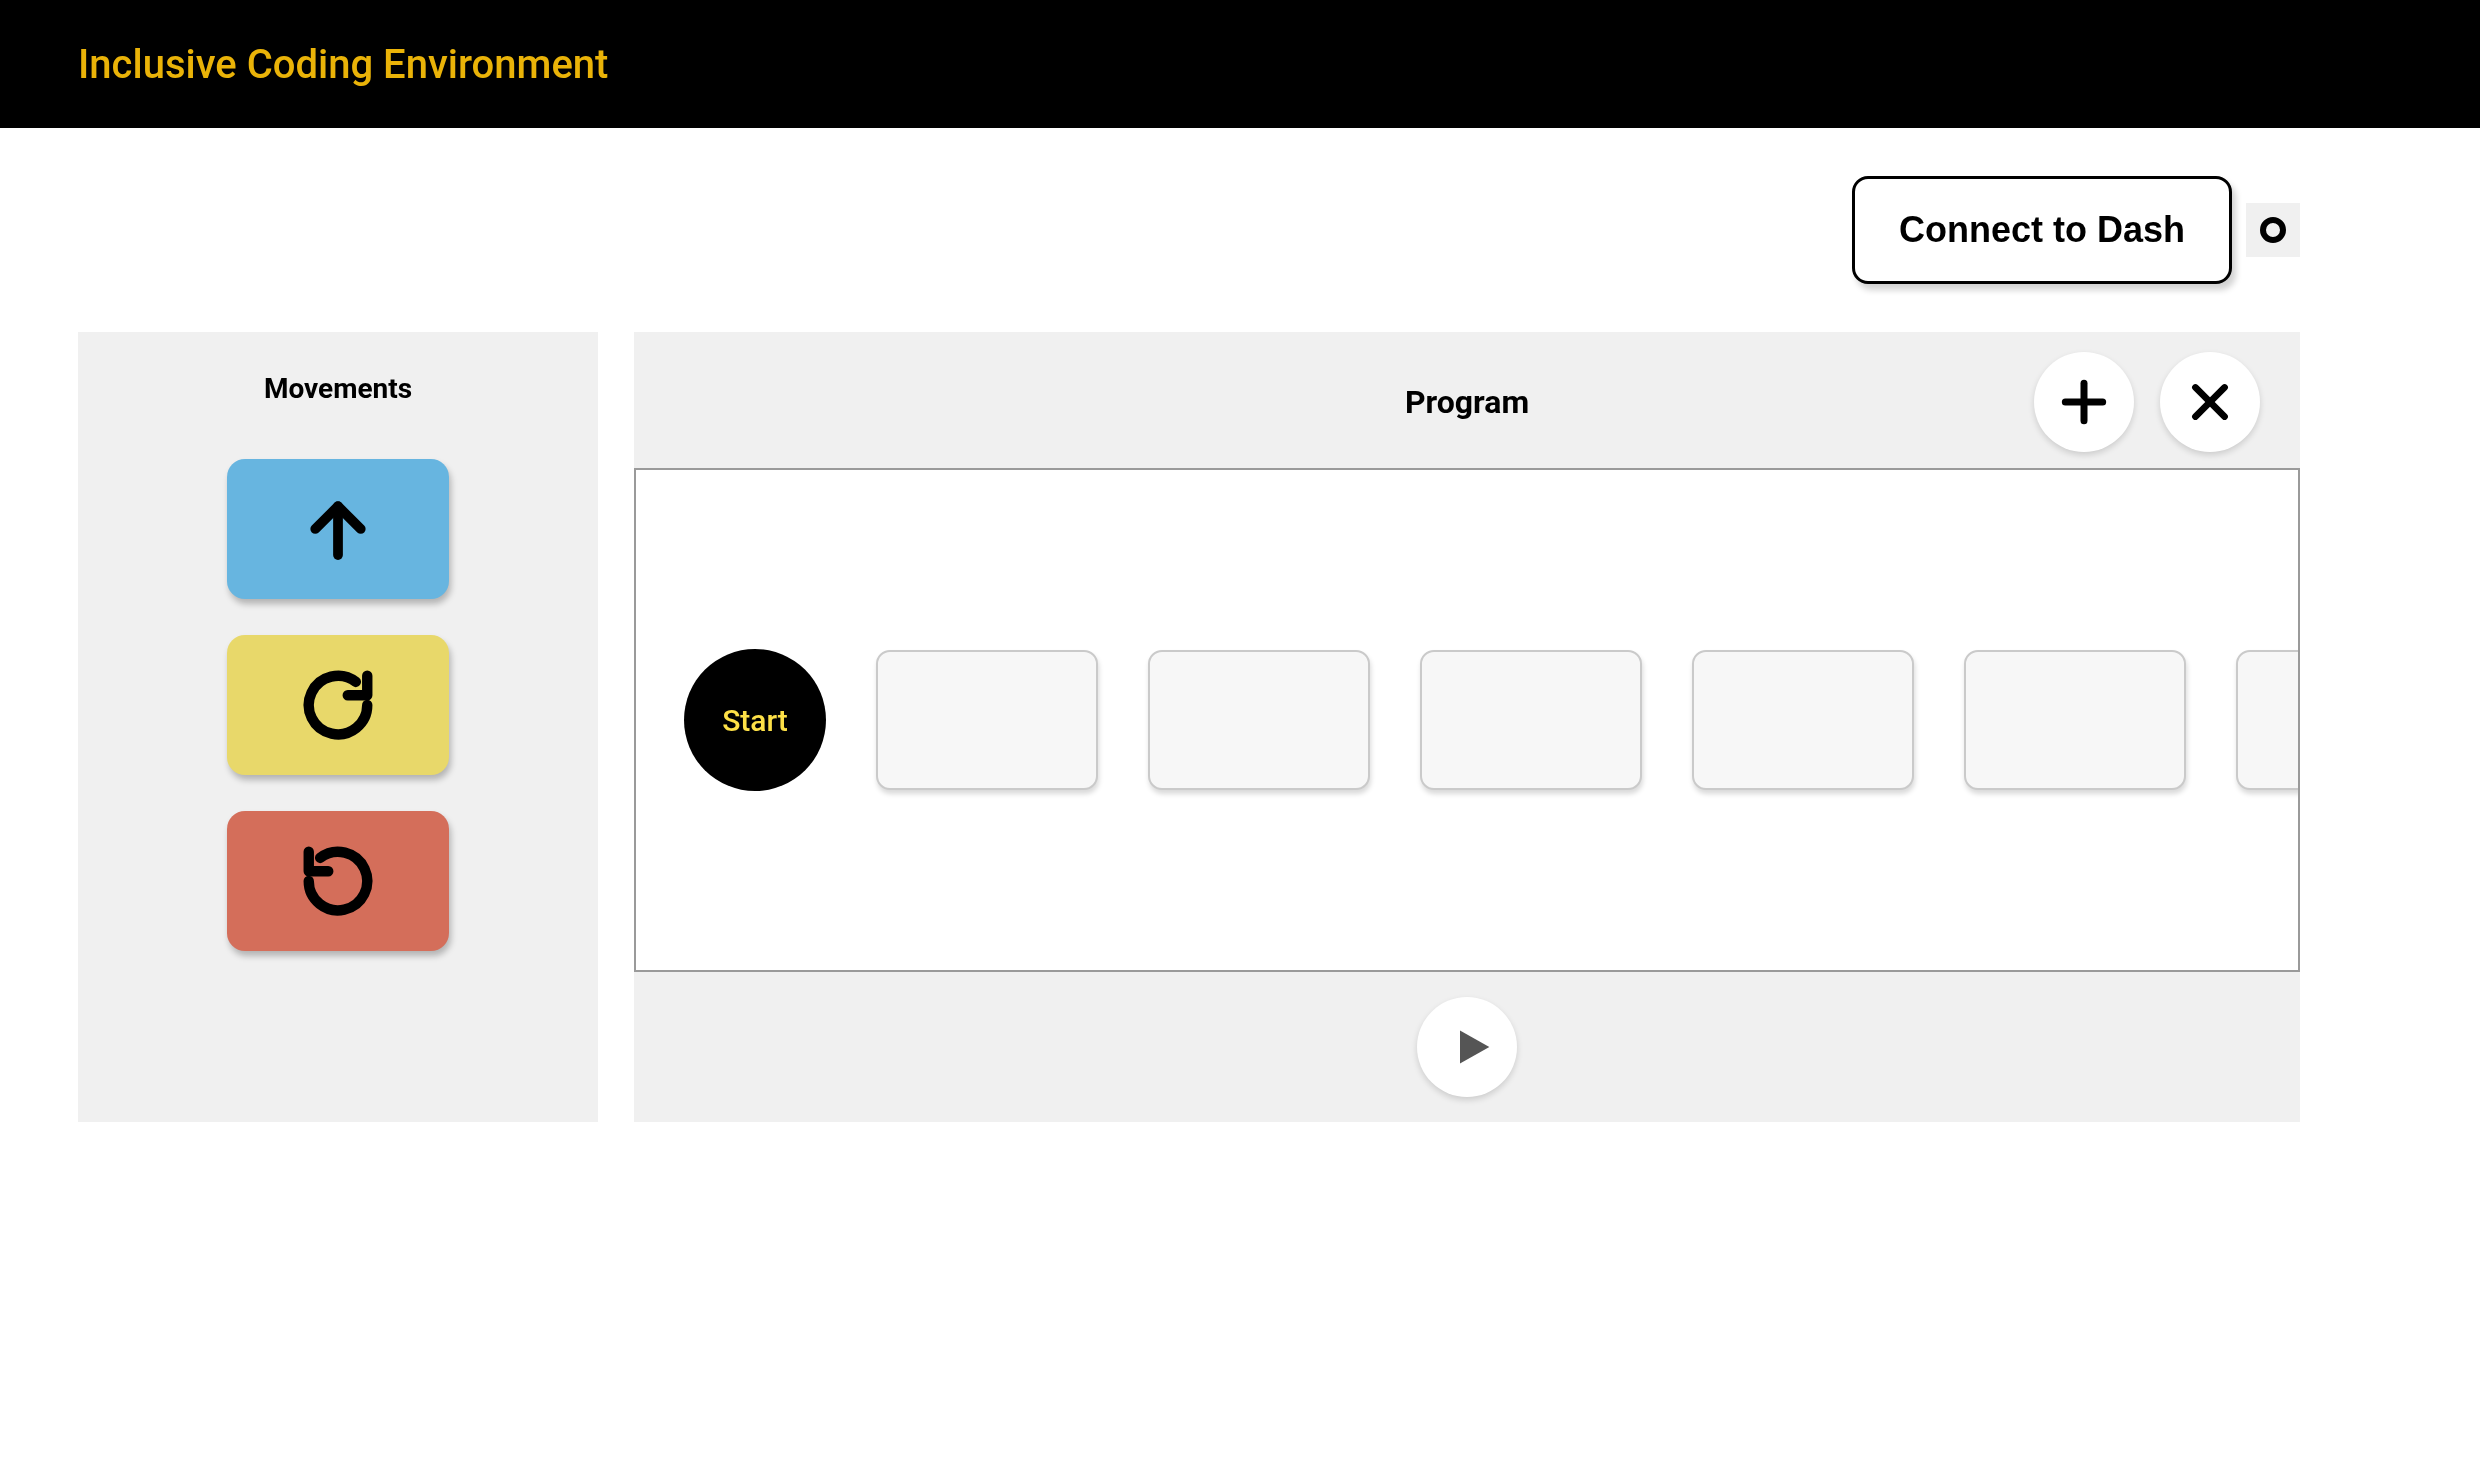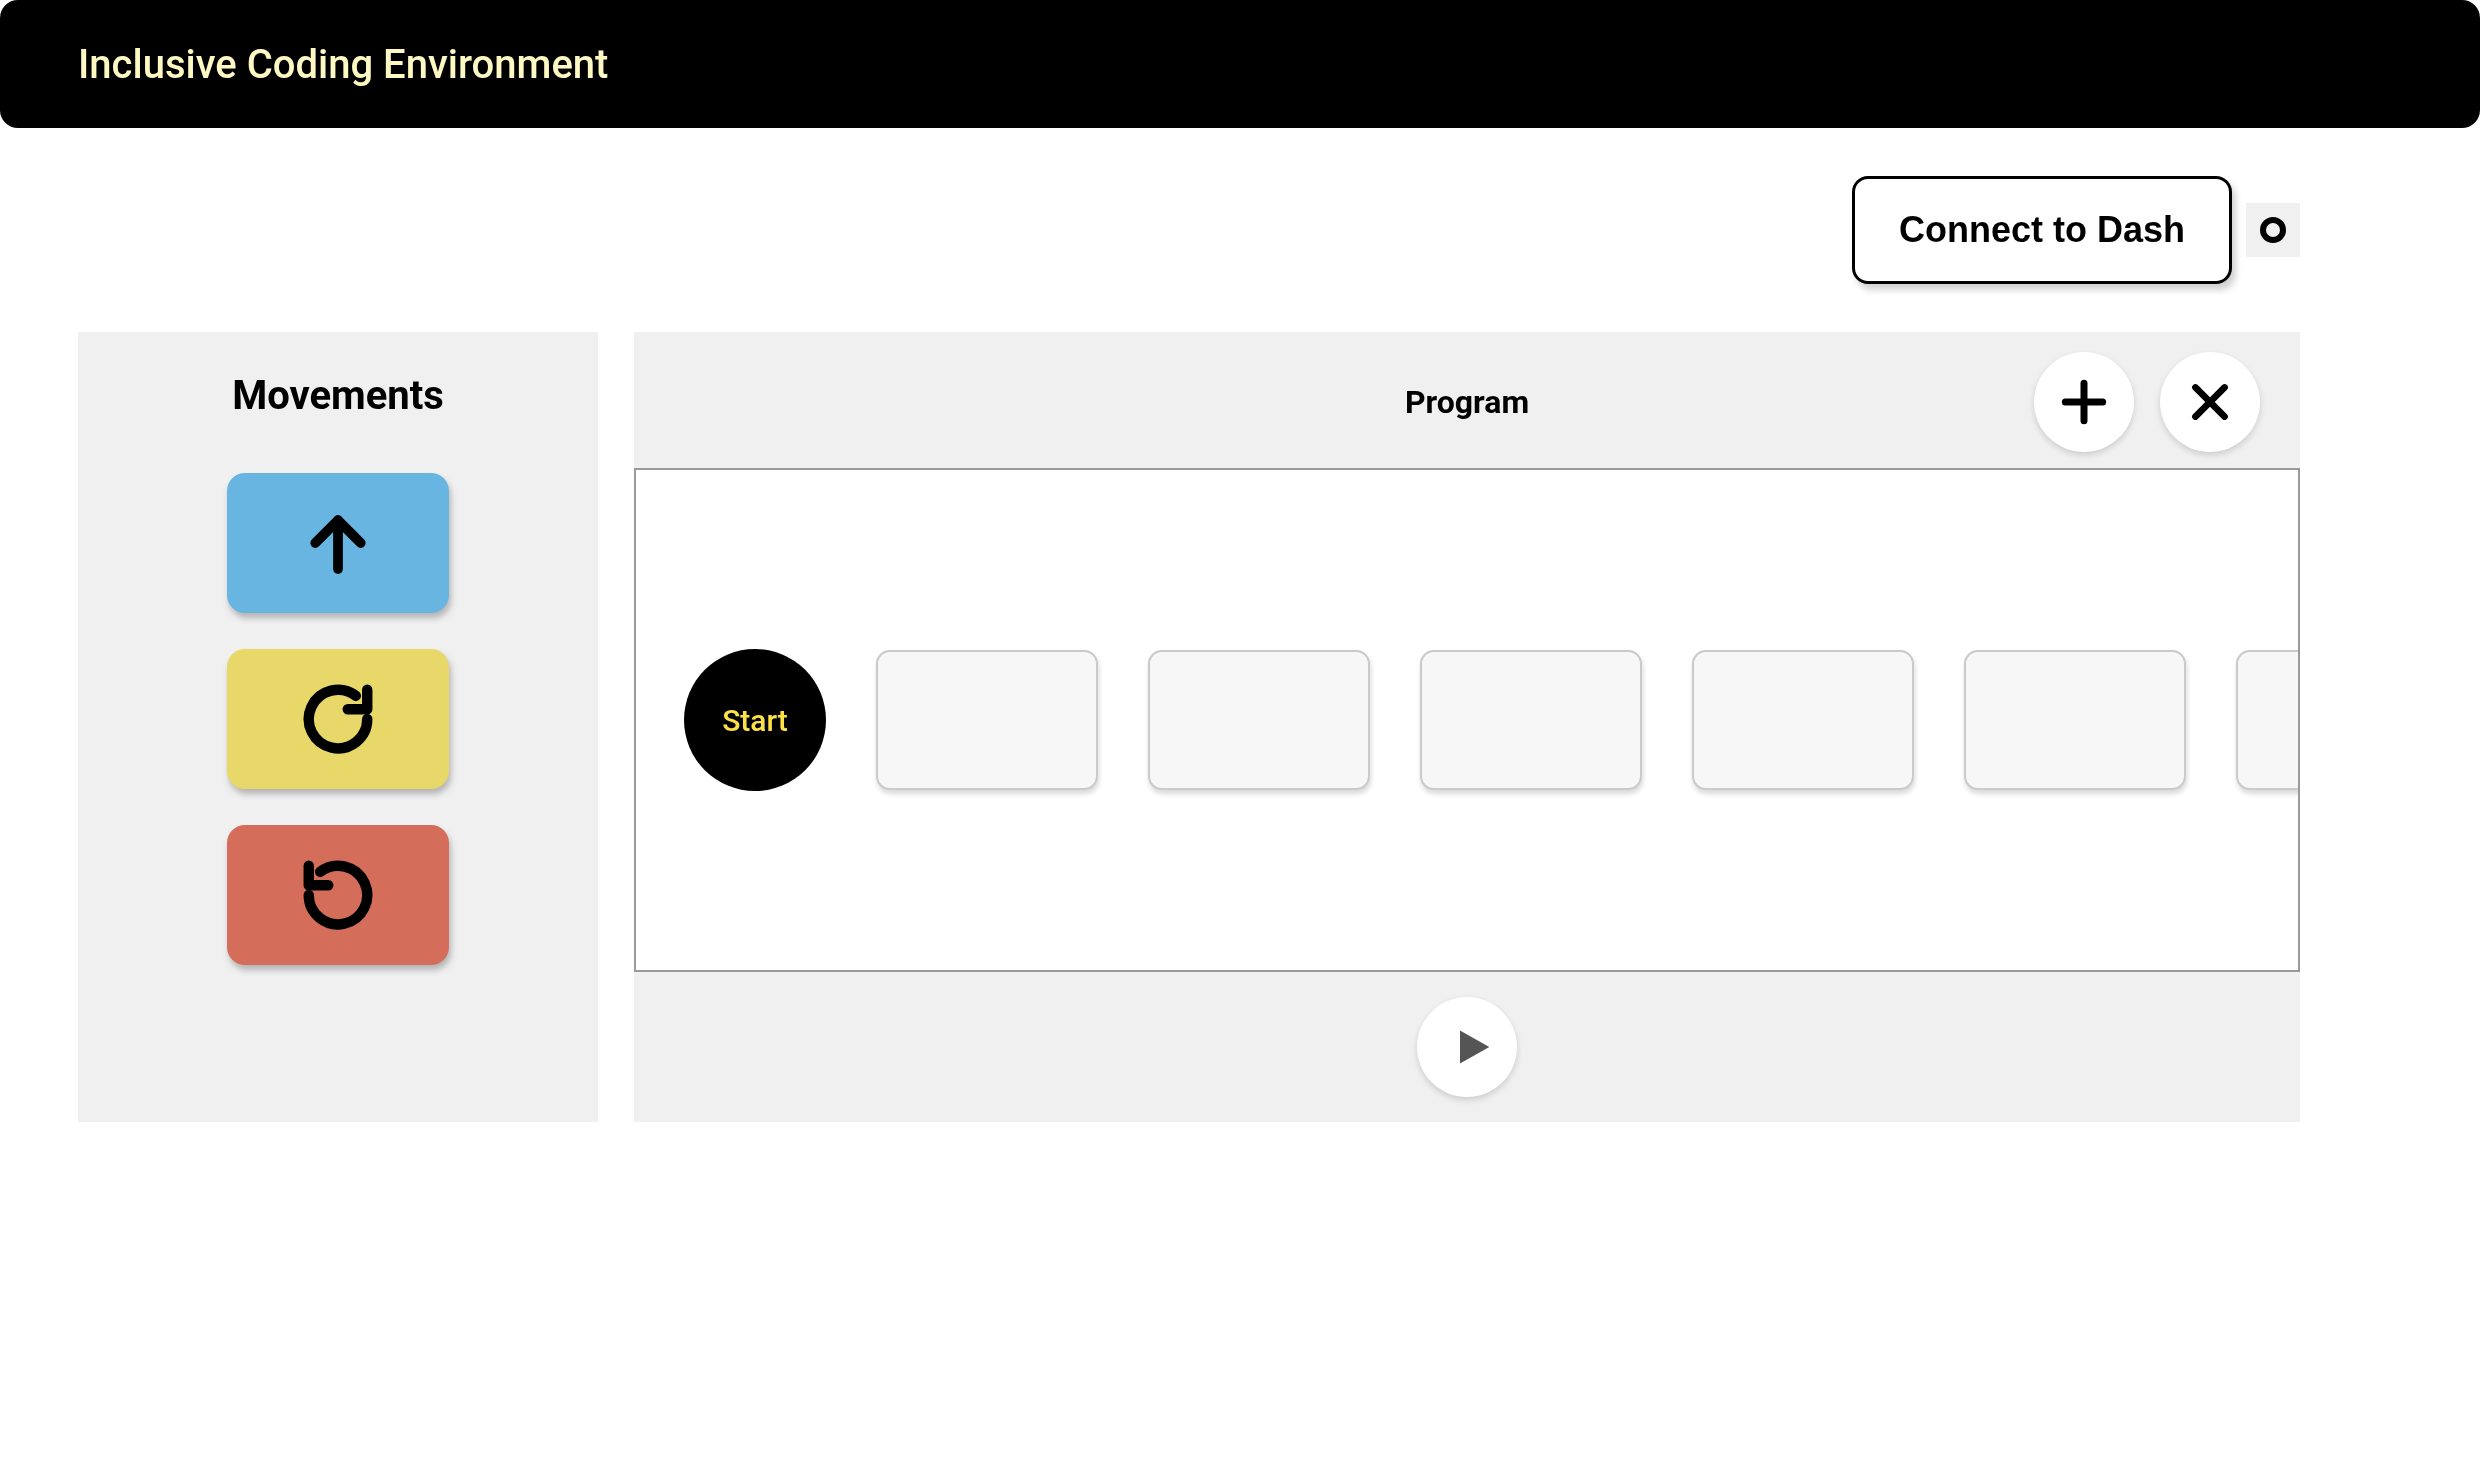--- a/index.html
+++ b/index.html
@@ -6,28 +6,27 @@
   body {
     font-family: -apple-system, BlinkMacSystemFont, "Segoe UI", Roboto, Helvetica, Arial, sans-serif;
     background: #ffffff;
     width: 2480px;
     height: 1458px;
     overflow: hidden;
   }
 
   .header {
     background: #000000;
-    color: #fef9c3;
+    color: #eab308;
     height: 128px;
     display: flex;
     align-items: center;
     padding: 0 78px;
     font-size: 40px;
     font-weight: 500;
-    border-radius: 18px;
   }
 
   .top-bar {
     display: flex;
     justify-content: flex-end;
     align-items: center;
     padding: 48px 180px 48px 78px;
     gap: 14px;
   }
 
@@ -62,21 +61,21 @@
   .sidebar {
     background: #f0f0f0;
     width: 520px;
     flex: 0 0 520px;
     padding: 40px 20px 60px 20px;
     display: flex;
     flex-direction: column;
     align-items: center;
   }
   .sidebar-title {
-    font-size: 40px;
+    font-size: 28px;
     font-weight: 700;
     margin-bottom: 54px;
   }
   .movement-btn {
     width: 222px;
     height: 140px;
     border-radius: 18px;
     border: none;
     display: flex;
     align-items: center;

